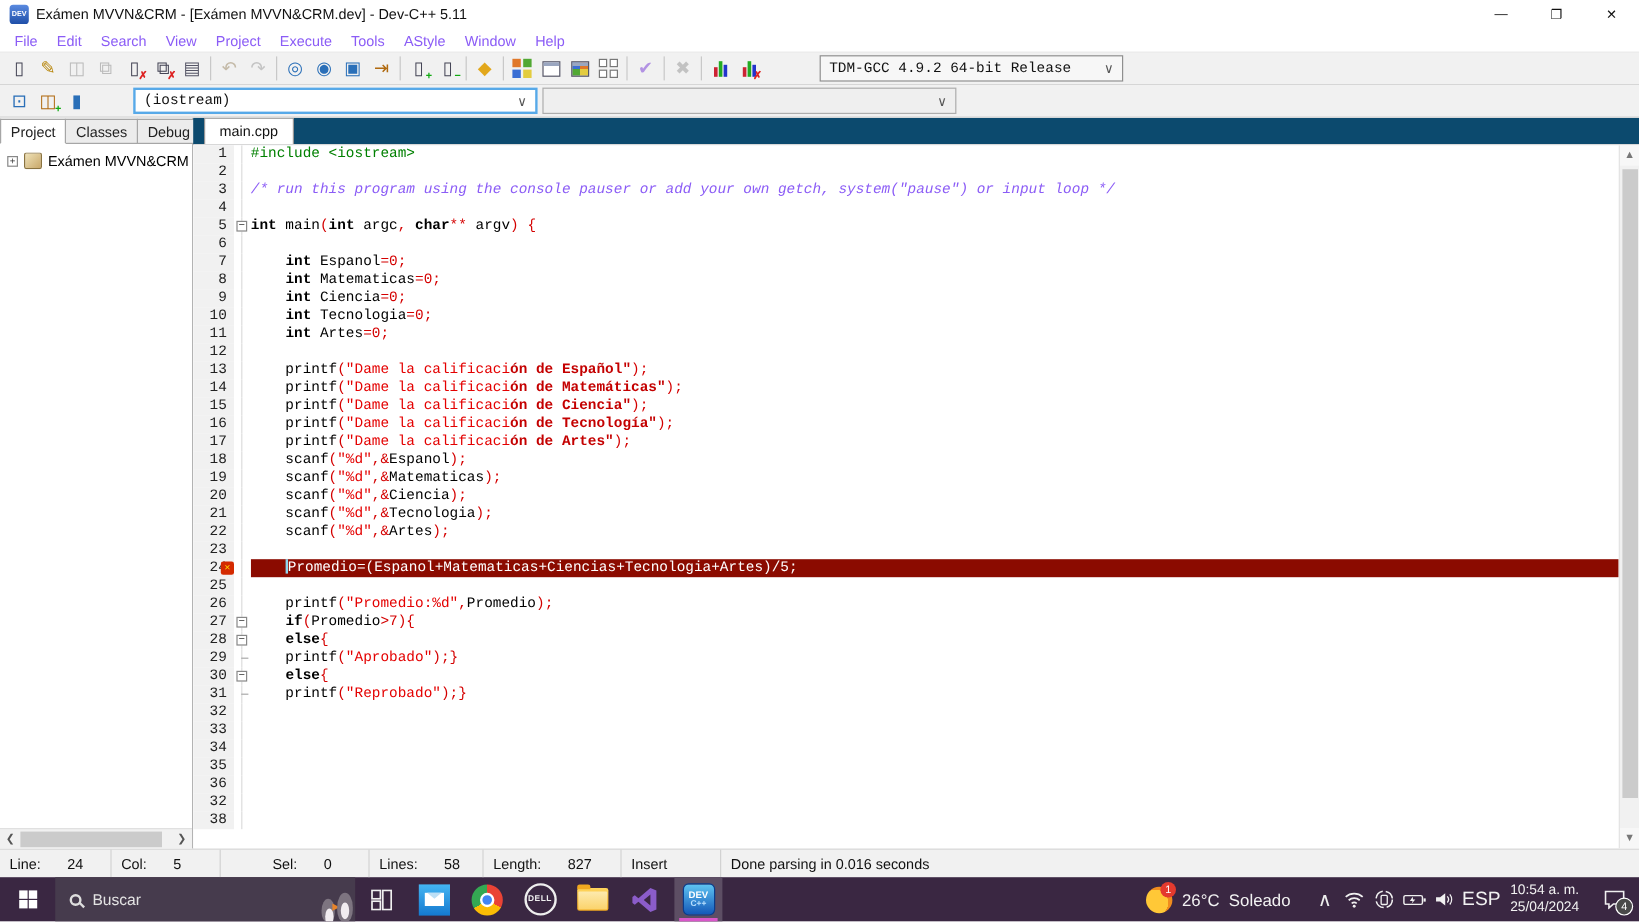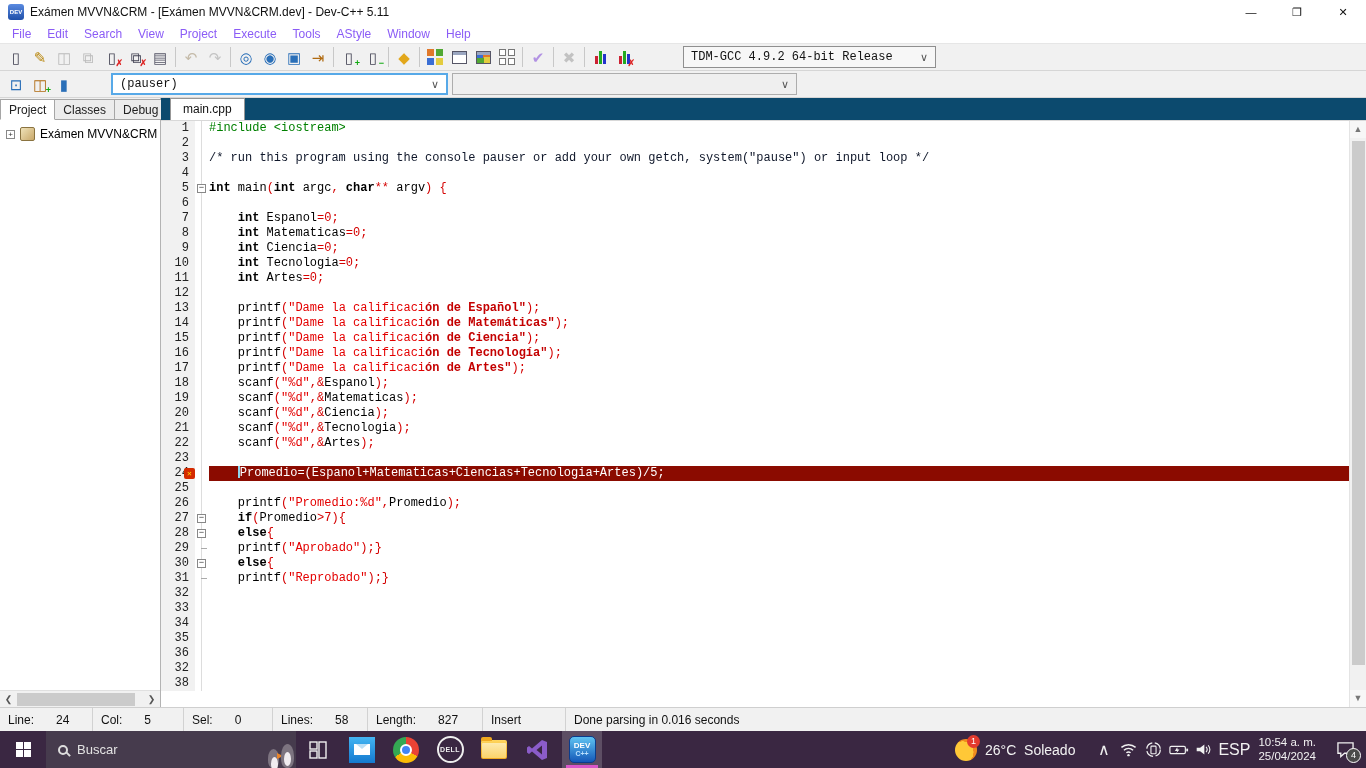--- a/index.html
+++ b/index.html
@@ -62,21 +62,21 @@
 .code{flex:1;white-space:pre;color:#000}
 .hl .code{background:#8b0b00}
 .hl .code span{color:#fff !important;font-weight:normal !important;font-style:normal !important}
 .caret{display:inline-block;width:2px;height:12px;background:#8fd6ee;vertical-align:-2px}
 .t-k{font-weight:bold;color:#000000}
 .t-n{color:#000}
 .t-y{color:#d40000}
 .t-s{color:#e40000}
 .t-b{color:#c40000;font-weight:bold}
 .t-p{color:#008000}
-.t-c{color:#0f172a;}
+.t-c{color:#8b5cf6;font-style:italic}
 .t-w{color:#fff}
 .errico{position:absolute;right:0;top:2px;width:11px;height:11px;background:#d42a00;color:#ffd900;font-size:8px;line-height:11px;text-align:center;border-radius:2px;font-style:normal;z-index:2}
 .vscroll{width:17px;background:#f1f1f1;border-left:1px solid #e4e4e4;flex:none;display:flex;flex-direction:column;align-items:center}
 .varr{height:17px;width:100%;text-align:center;font-size:9px;color:#777;line-height:17px;background:#f7f7f7}
 .vthumb{width:13px;background:#cbcbcb;height:524px;margin-top:3px}
 .vsp{flex:1}
 
 .sb{height:24px;background:#f1f1f1;border-top:1px solid #cfcfcf;display:flex;align-items:stretch;font-size:12px;color:#111}
 .sbf{display:flex;align-items:center;padding:0 8px;border-right:1px solid #d2d2d2;gap:22px;flex:none}
 .sbf:last-child{border-right:none;flex:1}
@@ -265,21 +265,21 @@
       </span>
       <span class="tbtn">
         <i class="g" style="color: rgb(176, 106, 16);">◫</i>
         <i class="bd" style="color: rgb(17, 170, 17);">+</i>
       </span>
       <span class="tbtn">
         <i class="g" style="color: rgb(42, 111, 184);">▮</i>
       </span>
     </span>
   <div class="combo" id="combo-globals" style="left:111px;width:337px">
-    <span>(pauser)</span>
+    <span>(iostream)</span>
     <span class="chev">∨</span>
   </div>
   <div class="combo" id="combo-members" style="left:452px;width:345px">
     <span></span>
     <span class="chev">∨</span>
   </div>
 </div>
 
 <div class="mainrow">
   <div class="lpanel">
@@ -523,21 +523,21 @@
 
 <div class="sb" id="statusbar">
     <div class="sbf" style="width: 93px;">
       <span>Line:</span>
       <span>24</span>
     </div>
     <div class="sbf" style="width: 91px;">
       <span>Col:</span>
       <span>5</span>
     </div>
-    <div class="sbf" style="width: 89px;">
+    <div class="sbf" style="width: 89px; margin-left: 35px;">
       <span>Sel:</span>
       <span>0</span>
     </div>
     <div class="sbf" style="width: 95px;">
       <span>Lines:</span>
       <span>58</span>
     </div>
     <div class="sbf" style="width: 115px;">
       <span>Length:</span>
       <span>827</span>

